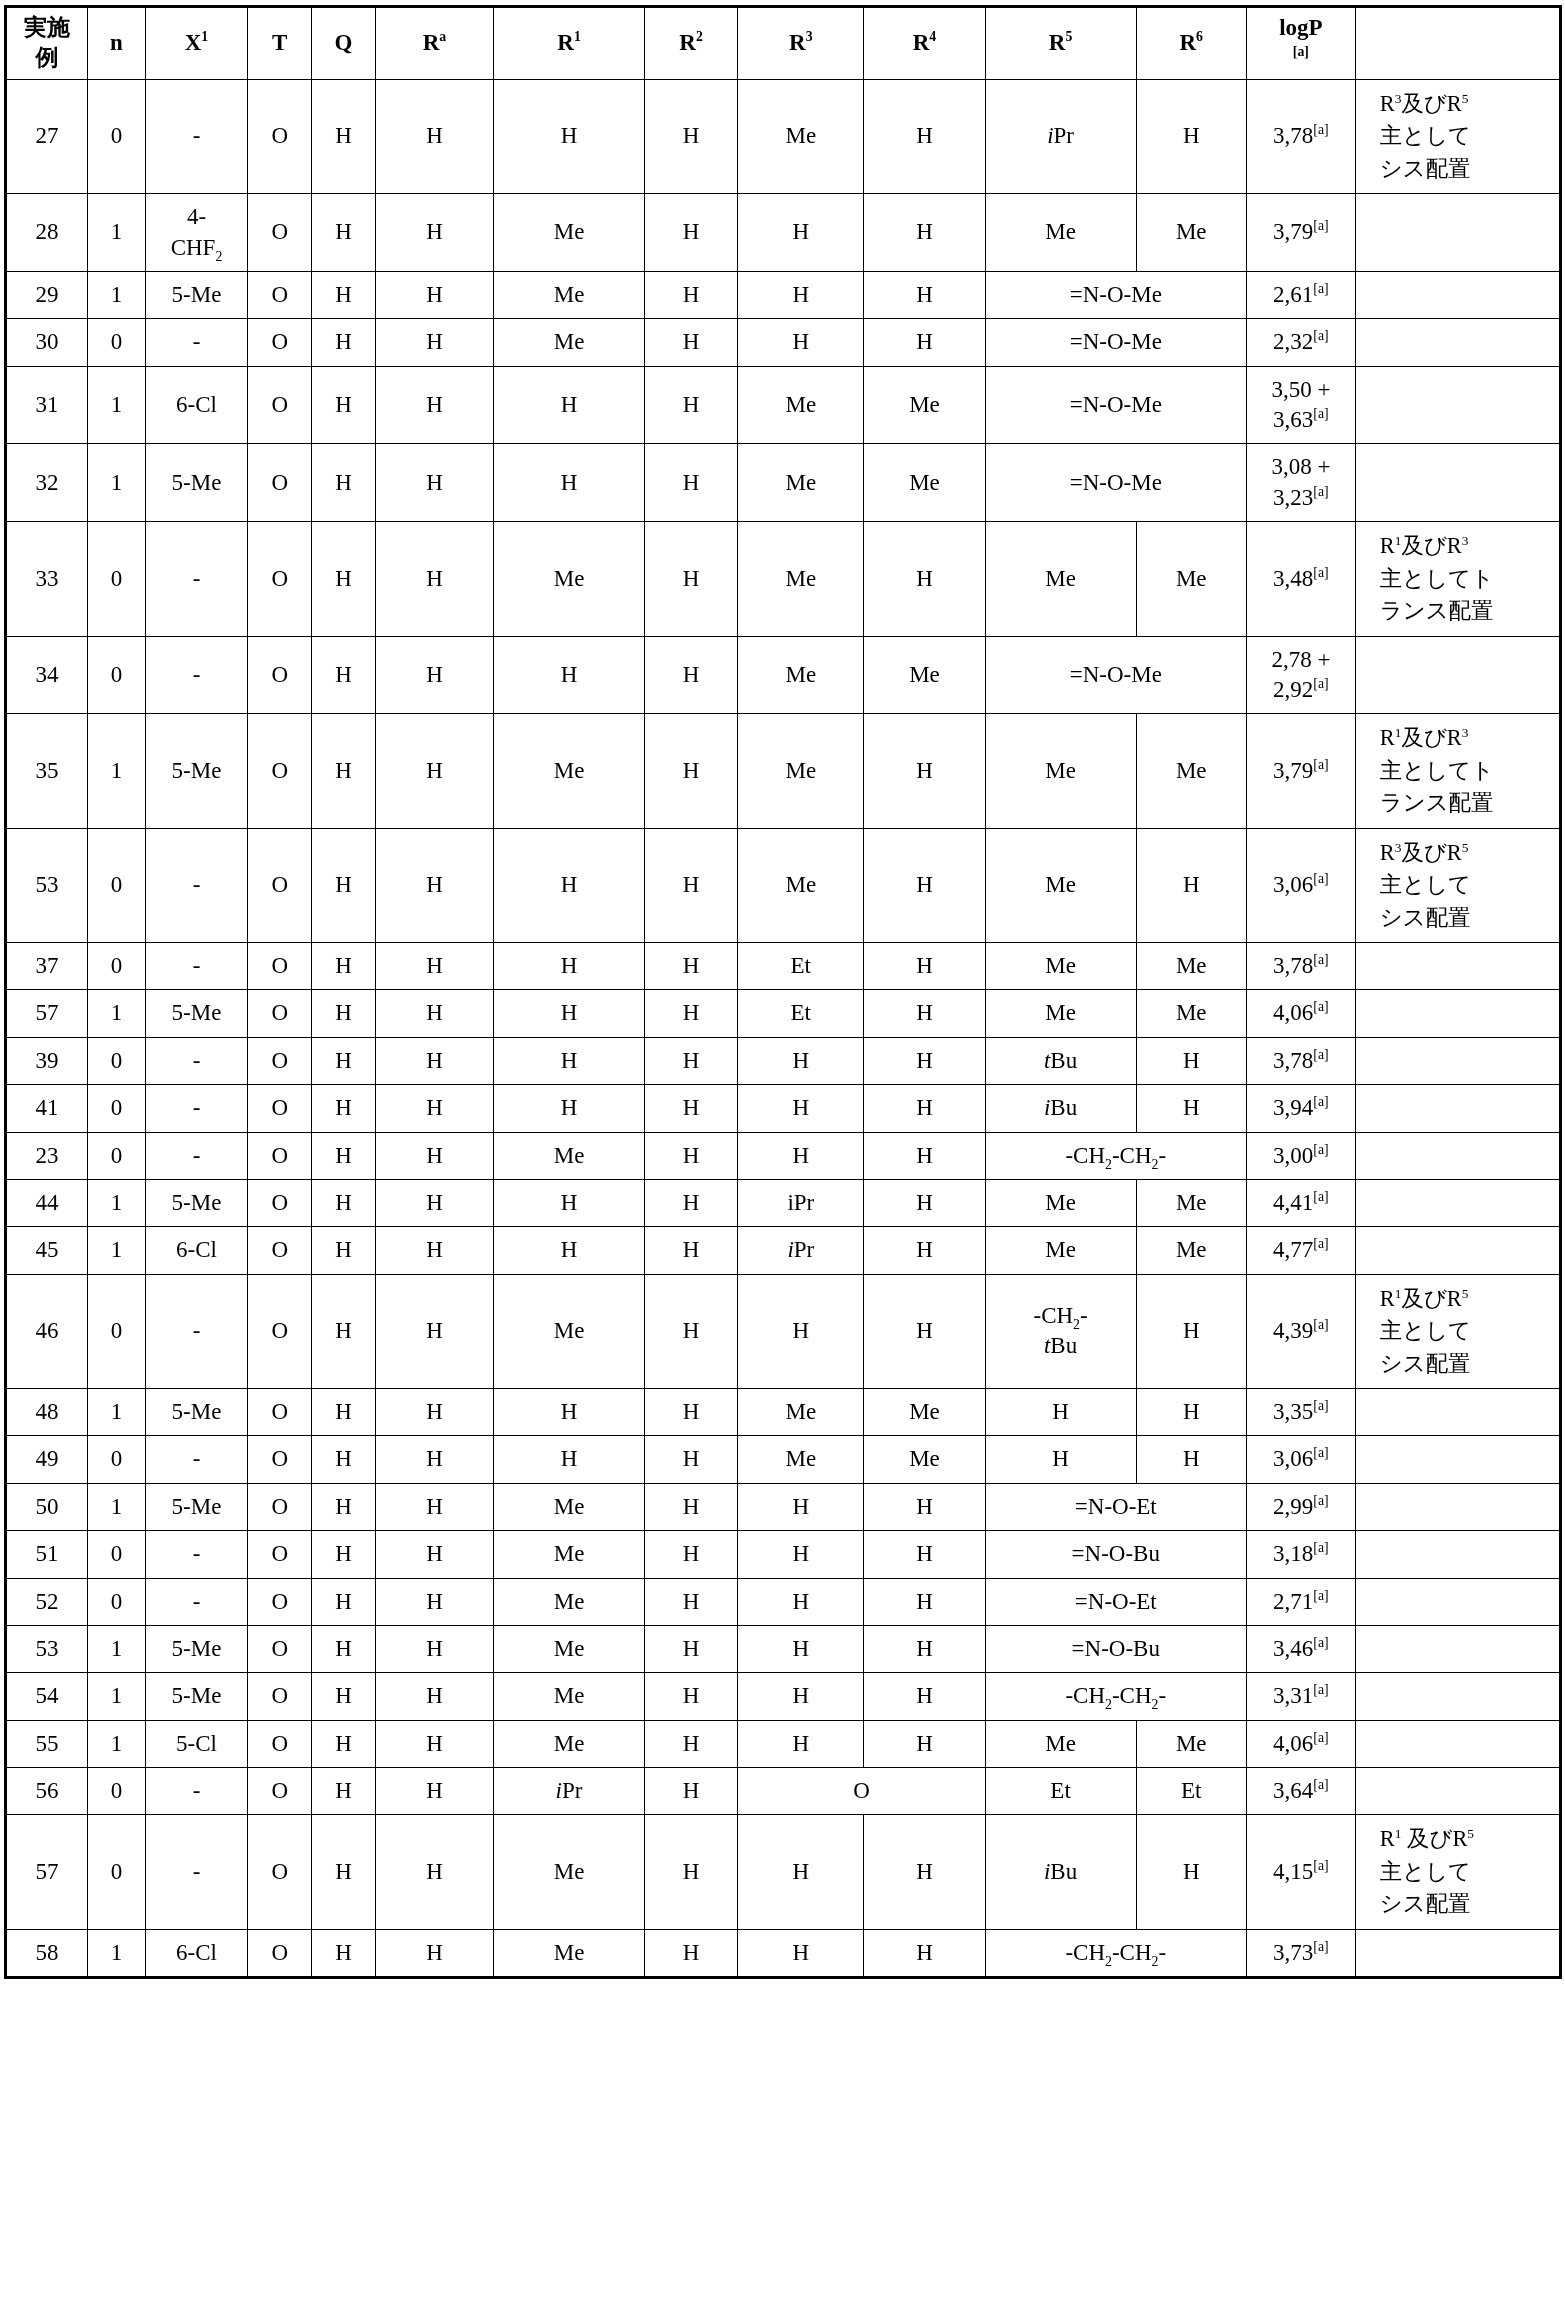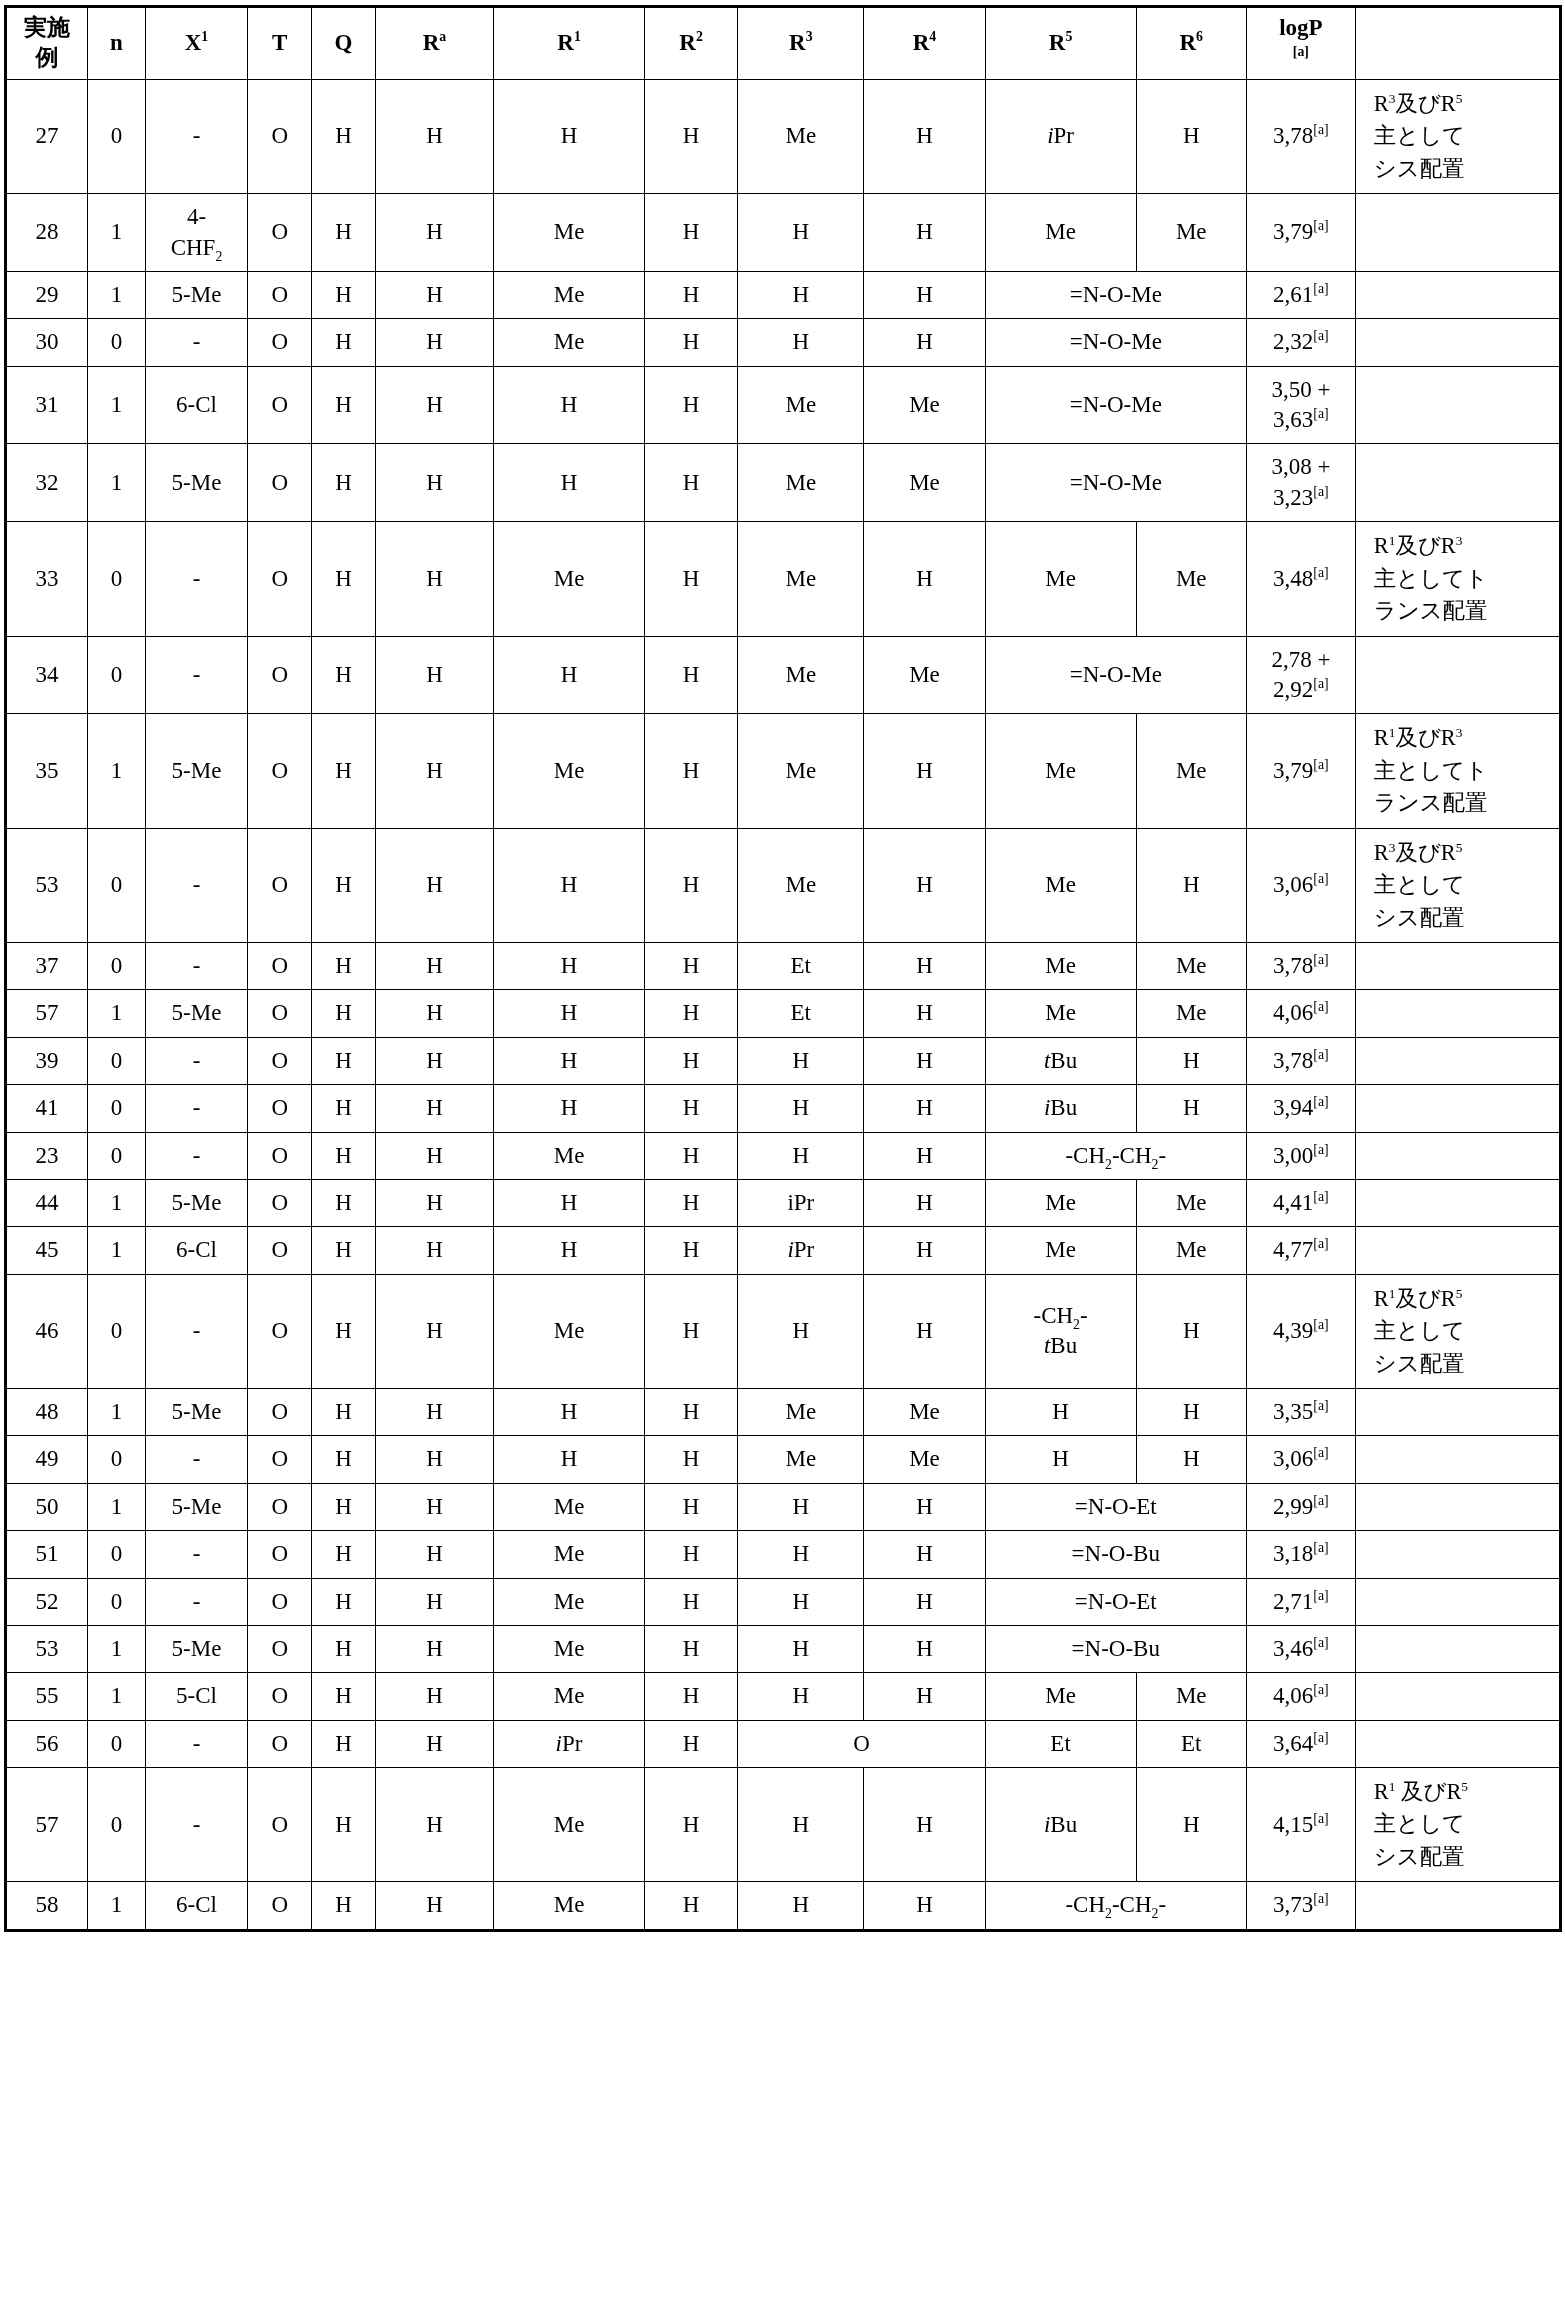--- a/index.html
+++ b/index.html
@@ -11,21 +11,21 @@
     text-align:center;
     vertical-align:middle;
     font-size:23px;
     line-height:1.32;
     padding:8px 2.5px;
     word-wrap:break-word;
     overflow:hidden;
   }
   .ctable th{font-weight:bold;padding:5px 2.5px;}
   .ctable th.th-example{font-weight:bold;}
-  .ctable td.note-cell{text-align:left;padding-left:18px;font-size:22.4px;line-height:1.45;}
+  .ctable td.note-cell{text-align:left;padding-left:24px;font-size:22.4px;line-height:1.45;}
   sup{font-size:60%;line-height:0;}
   sub{font-size:60%;line-height:0;}
   i{font-style:italic;}
 </style>
 </head>
 <body>
 
 <div class="page">
   <table class="ctable">
     <colgroup>
@@ -431,20 +431,35 @@
           <td>H</td>
           <td>Me</td>
           <td>H</td>
           <td>H</td>
           <td>H</td>
           <td colspan="2">=N-O-Bu</td>
           <td>3,46<sup>[a]</sup></td>
           <td class="note-cell"></td>
         </tr>
         <tr>
+          <td>54</td>
+          <td>1</td>
+          <td>5-Me</td>
+          <td>O</td>
+          <td>H</td>
+          <td>H</td>
+          <td>Me</td>
+          <td>H</td>
+          <td>H</td>
+          <td>H</td>
+          <td colspan="2">-CH<sub>2</sub>-CH<sub>2</sub>-</td>
+          <td>3,31<sup>[a]</sup></td>
+          <td class="note-cell"></td>
+        </tr>
+        <tr>
           <td>55</td>
           <td>1</td>
           <td>5-Cl</td>
           <td>O</td>
           <td>H</td>
           <td>H</td>
           <td>Me</td>
           <td>H</td>
           <td>H</td>
           <td>H</td>

